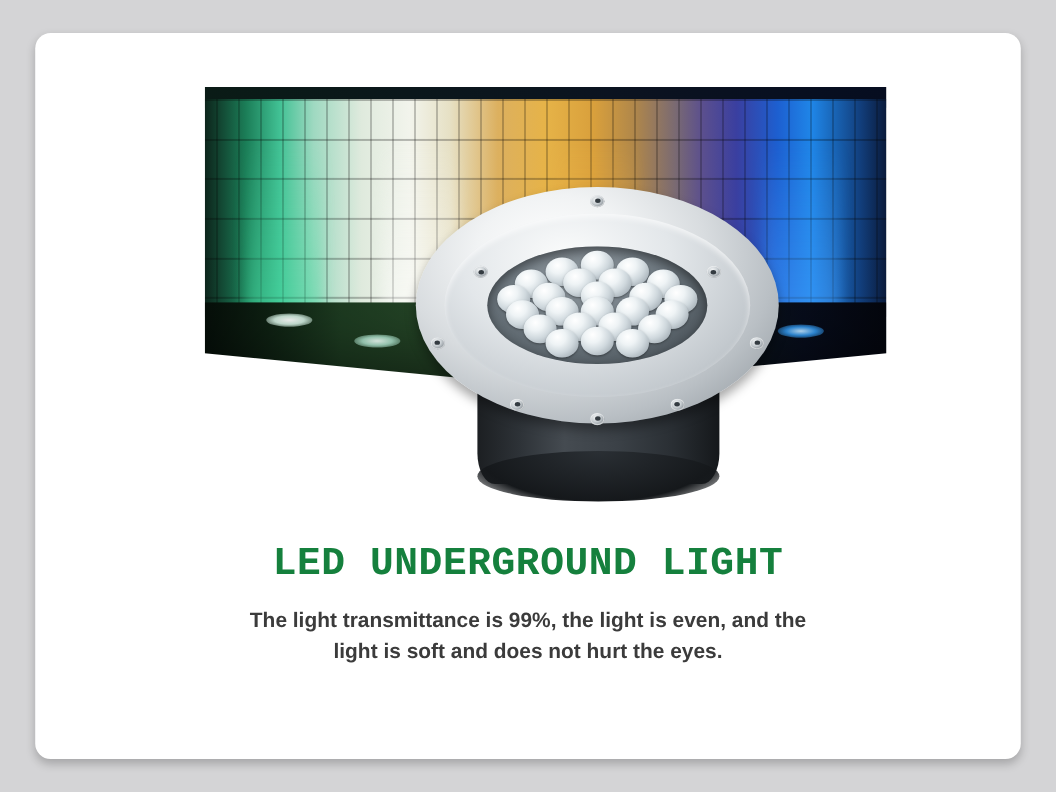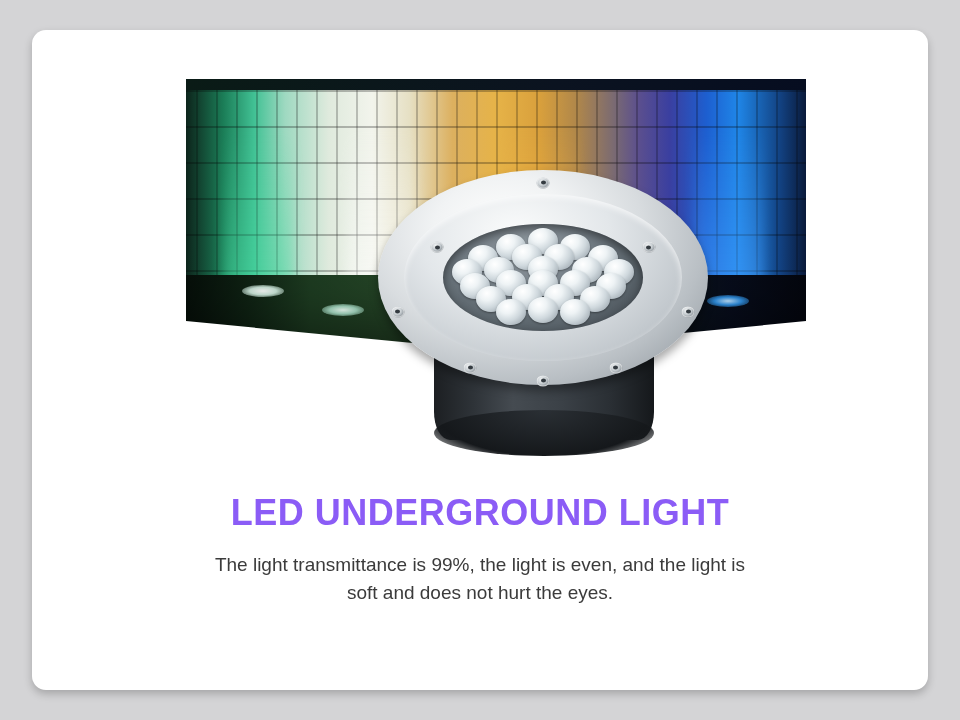--- a/index.html
+++ b/index.html
@@ -261,34 +261,34 @@
   #caption-block {
     position: absolute;
     left: 0;
     top: 462px;  
     width: 896px;
     text-align: center;
   }
 
   #product-title {
     margin: 0;
-    font-family: Liberation Sans, sans-serif;
+    font-family: Liberation Mono, monospace;
     font-size: 36px;
     font-weight: bold;
     letter-spacing: 0.5px;
-    color: #8b5cf6;
+    color: #15803d;
     line-height: 1.15;
   }
 
   #product-description {
     margin: 18px auto 0 auto;
     width: 540px;
     font-family: "Liberation Sans", sans-serif;
     font-size: 19px;
-    font-weight: normal;
+    font-weight: bold;
     color: #3b3b3b;
     line-height: 1.45;
   }
 </style>
 </head>
 <body>
 
 <div id="slide-root">
 
   <div id="slide-card">

